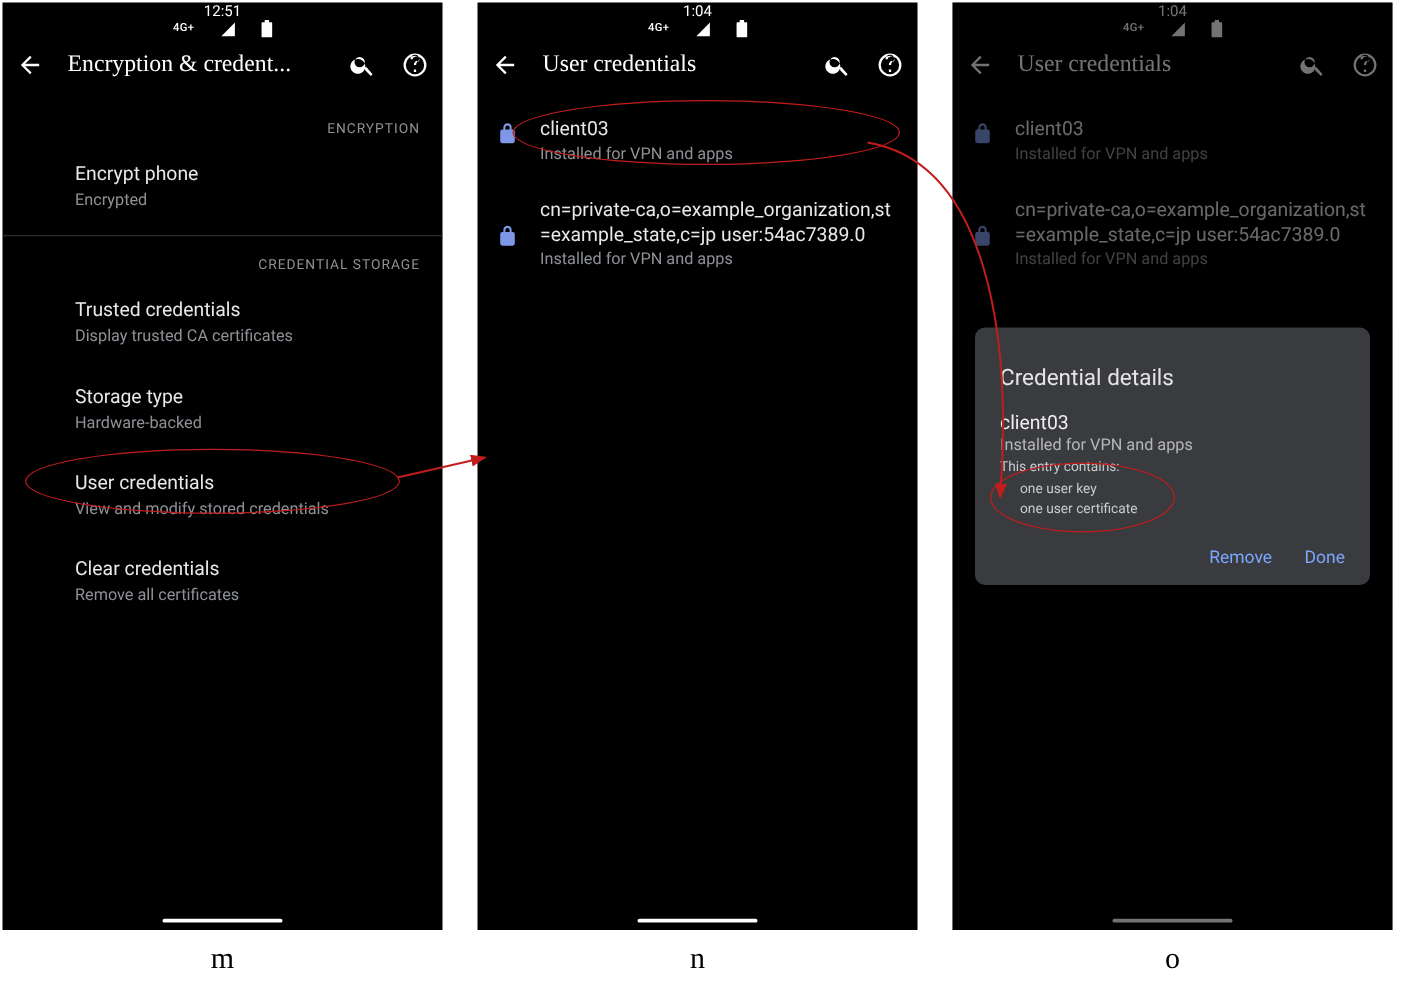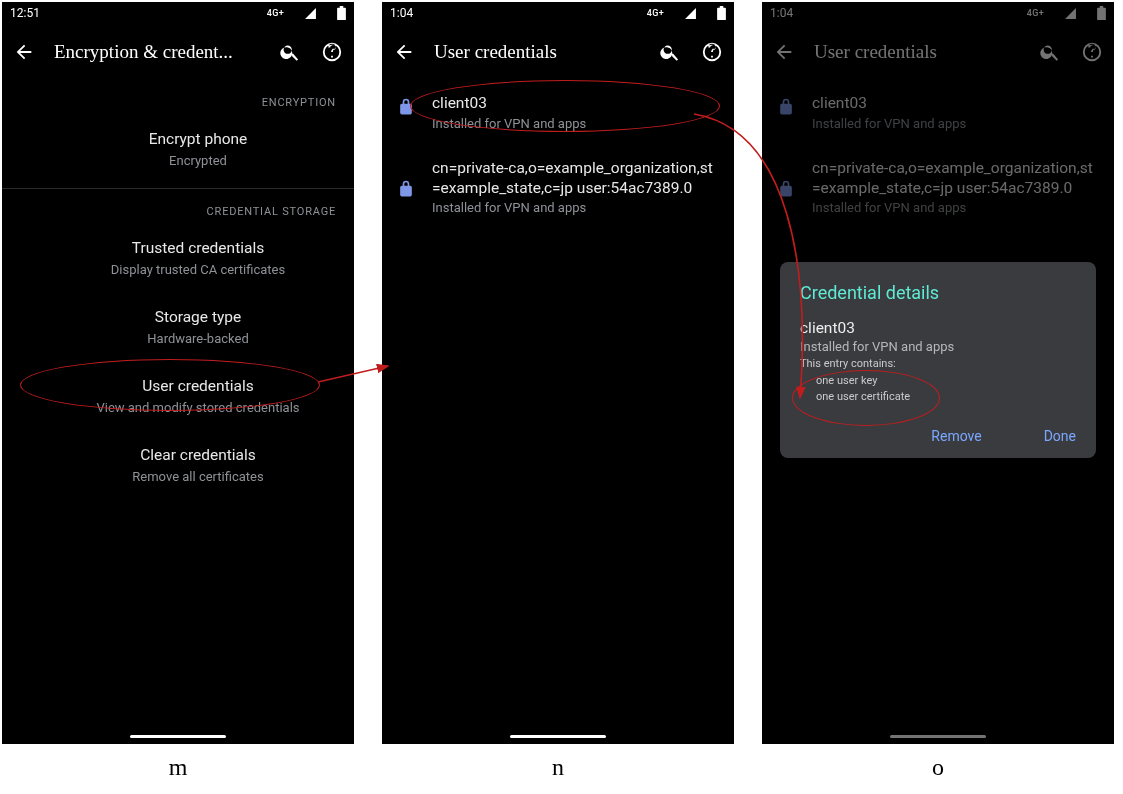--- a/index.html
+++ b/index.html
@@ -26,20 +26,21 @@
   }
   
   .statusbar {
     height: 22px;
     display: flex;
     align-items: center;
     justify-content: space-between;
     padding: 0 8px;
     font-size: 12px;
     color: #fff;
+    flex-direction: column;
   }
   .status-right { display:flex; align-items:center; gap:20px; }
   .status-right svg { fill:#fff; }
   .net-label { font-size: 9px; font-weight: 500; letter-spacing: .3px; }
   
   .appbar {
     display:flex; align-items:center;
     height: 56px;
     padding: 0 10px;
     gap: 18px;
@@ -59,21 +60,20 @@
   
   .section-label {
     font-size: 11px;
     letter-spacing: .8px;
     color:#8e9196;
     padding: 16px 18px 6px 18px;
     text-align: right;
   }
   .list-item {
     padding: 14px 18px 14px 58px;
-    text-align: center;
   }
   .list-item.indent0 { padding-left: 58px; }
   .list-item .primary {
     font-size: 15.5px;
     color:#e8e8e8;
     line-height: 1.35;
   }
   .list-item .secondary {
     font-size: 13px;
     color:#8e9196;
@@ -123,36 +123,36 @@
     position:absolute;
     left: 18px; right: 18px;
     top: 260px;
     background:#3a3b3f;
     border-radius: 8px;
     padding: 20px 20px 14px 20px;
     z-index: 10;
     box-shadow: 0 10px 30px rgba(0,0,0,0.5);
   }
   .dialog h3 {
-    font-size: 18px; font-weight:400; color:#5eead4;
+    font-size: 18px; font-weight:400; color:#e5e5e5;
     margin-bottom: 16px;
+    margin-top: 10px;
   }
   .dialog .name { font-size: 15.5px; color:#eee; }
   .dialog .sub  { font-size: 13px; color:#b6b7ba; margin-top:2px; }
   .dialog .body { margin-top: 2px; font-size: 11px; color:#c9cacc; line-height:1.5; }
   .dialog .indent { padding-left: 16px; }
   .dialog .actions {
     display:flex; justify-content:flex-end; gap: 26px;
     margin-top: 22px;
   }
   .dialog .btn {
     color:#7aa7ff; 
     font-size: 14px;
     cursor:pointer;
-    margin-left:36px;
   }
   
   .annot {
     position:absolute;
     pointer-events:none;
     z-index: 20;
   }
   .ellipse {
     border: 1.5px solid #c11d1d;
     border-radius: 50%;

